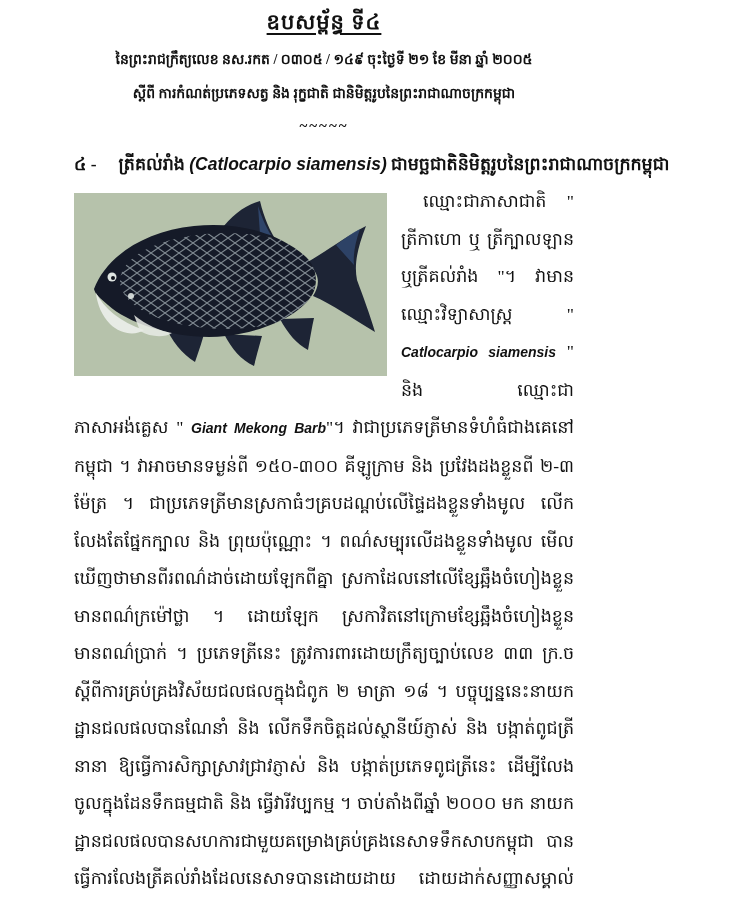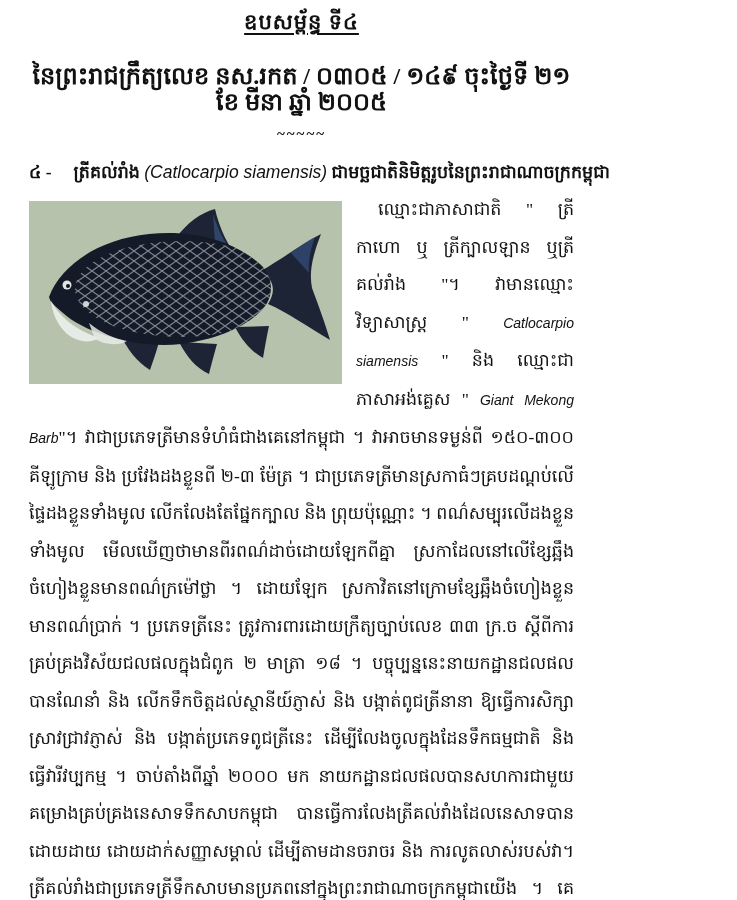--- a/index.html
+++ b/index.html
@@ -3,49 +3,49 @@
 <meta charset="utf-8">
 <style>
   html, body { margin: 0; padding: 0; }
   body {
     width: 737px; height: 900px;
     background: #ffffff;
     color: #111111;
     font-family: "Liberation Serif", "DejaVu Serif", serif;
     overflow: hidden;
   }
-  .page { padding: 8px 52px 0 29px; box-sizing: border-box; width: 626px; height: 900px; }
+  .page { padding: 8px 52px 0 74px; box-sizing: border-box; width: 626px; height: 900px; }
 
   .doc-header { text-align: center; }
   .doc-title {
     font-size: 21px; font-weight: 700;
     text-decoration: underline;
     text-underline-offset: 4px;
     letter-spacing: 1px;
   }
   .doc-sub {
-    margin-top: 24px;
-    font-size: 24px; font-weight: 700;
+    margin-top: 8px;
+    font-size: 14px; font-weight: 700;
     line-height: 26px;
   }
   .doc-divider {
     margin-top: 12px;
     font-size: 15px; font-weight: 700; letter-spacing: 2px;
     line-height: 14px;
   }
 
   .section-heading {
     margin-top: 20px;
     font-size: 17.5px; font-weight: 700;
     white-space: nowrap;
   }
   .section-heading .sec-num { margin-right: 22px; }
   .latin-italic {
     font-family: "Liberation Sans", "DejaVu Sans", sans-serif;
-    font-style: italic; font-weight: 400;
+    font-style: italic; font-weight: 700;
   }
 
   .body-text { margin-top: 4px; }
   .fish-figure {
     float: left;
     width: 313px; height: 183px;
     margin: 10px 14px 4px 0;
     padding: 0; line-height: 0;
   }
   .fish-figure svg { display: block; }
@@ -59,20 +59,21 @@
   .para .latin-italic { font-size: 14px; }
 </style>
 </head>
 <body>
 
 <div class="page">
 
   <header class="doc-header">
     <div class="doc-title">ឧបសម្ព័ន្ធ ទី៤</div>
     <div class="doc-sub">នៃព្រះរាជក្រឹត្យលេខ នស.រកត / ០៣០៥ / ១៤៩ ចុះថ្ងៃទី ២១ ខែ មីនា ឆ្នាំ ២០០៥</div>
+    <div class="doc-sub">ស្ដីពី ការកំណត់ប្រភេទសត្វ និង រុក្ខជាតិ ជានិមិត្តរូបនៃព្រះរាជាណាចក្រកម្ពុជា</div>
     <div class="doc-divider">~~~~~</div>
   </header>
 
   <div class="section-heading">
     <span class="sec-num">៤ -</span><span>ត្រីគល់រាំង </span><span class="latin-italic">(Catlocarpio siamensis)</span><span> ជាមច្ឆជាតិនិមិត្តរូបនៃព្រះរាជាណាចក្រកម្ពុជា</span>
   </div>
 
   <div class="body-text">
 
     <div class="fish-figure">

